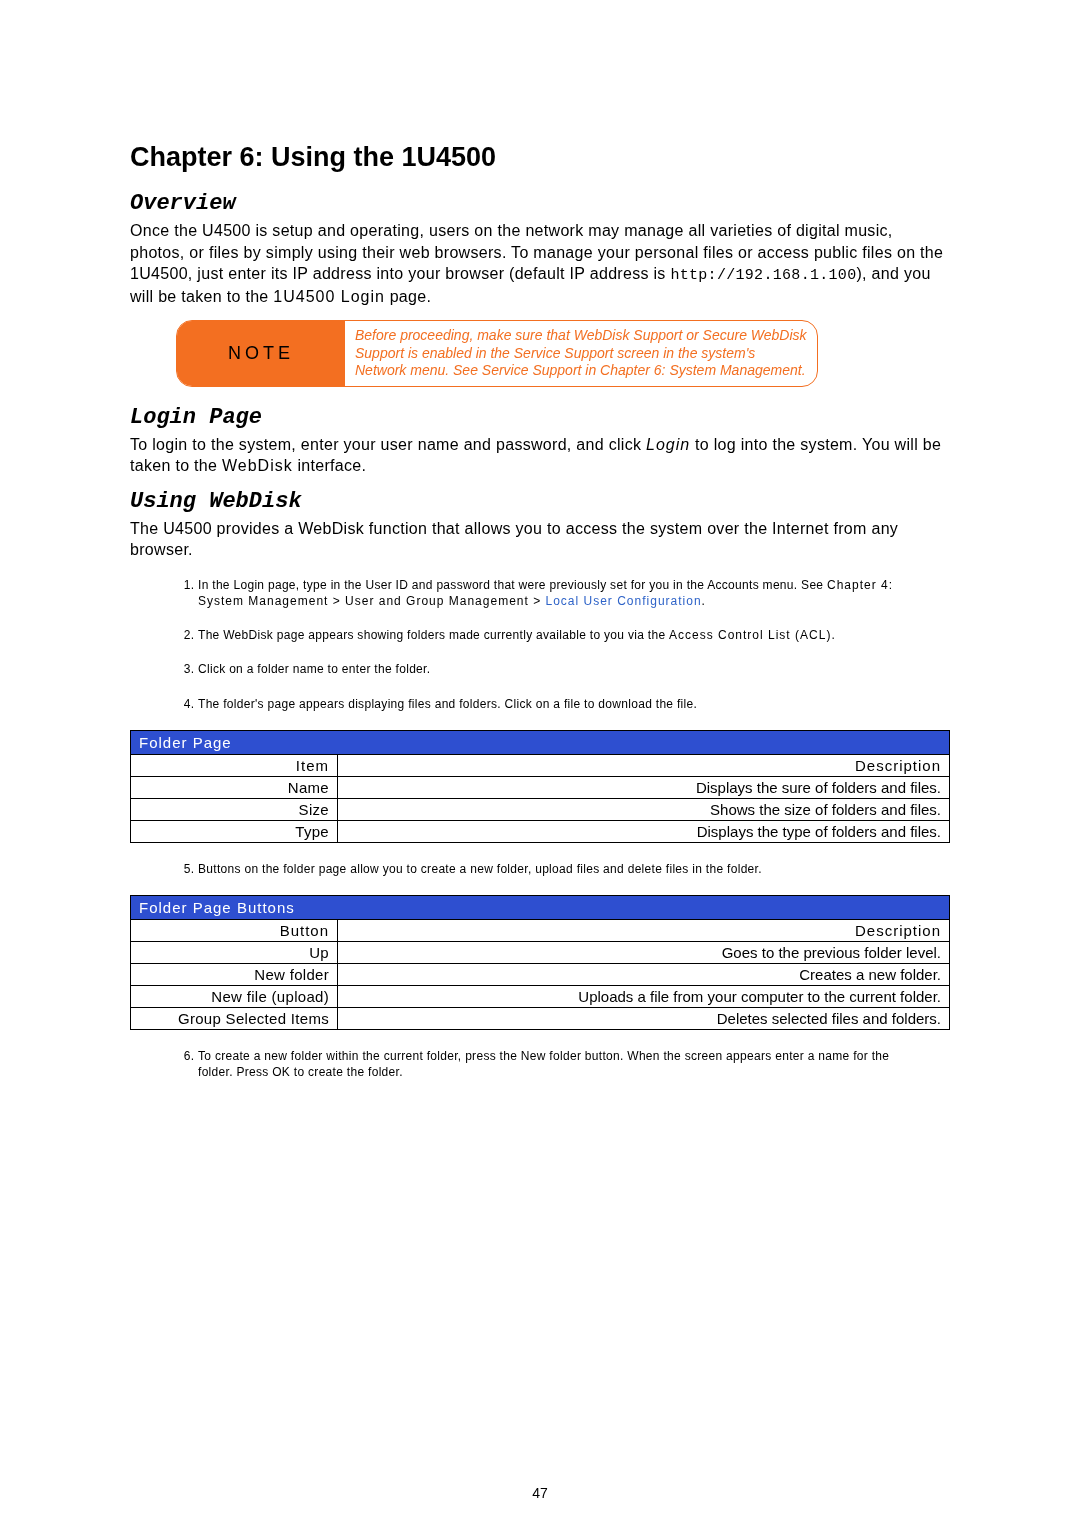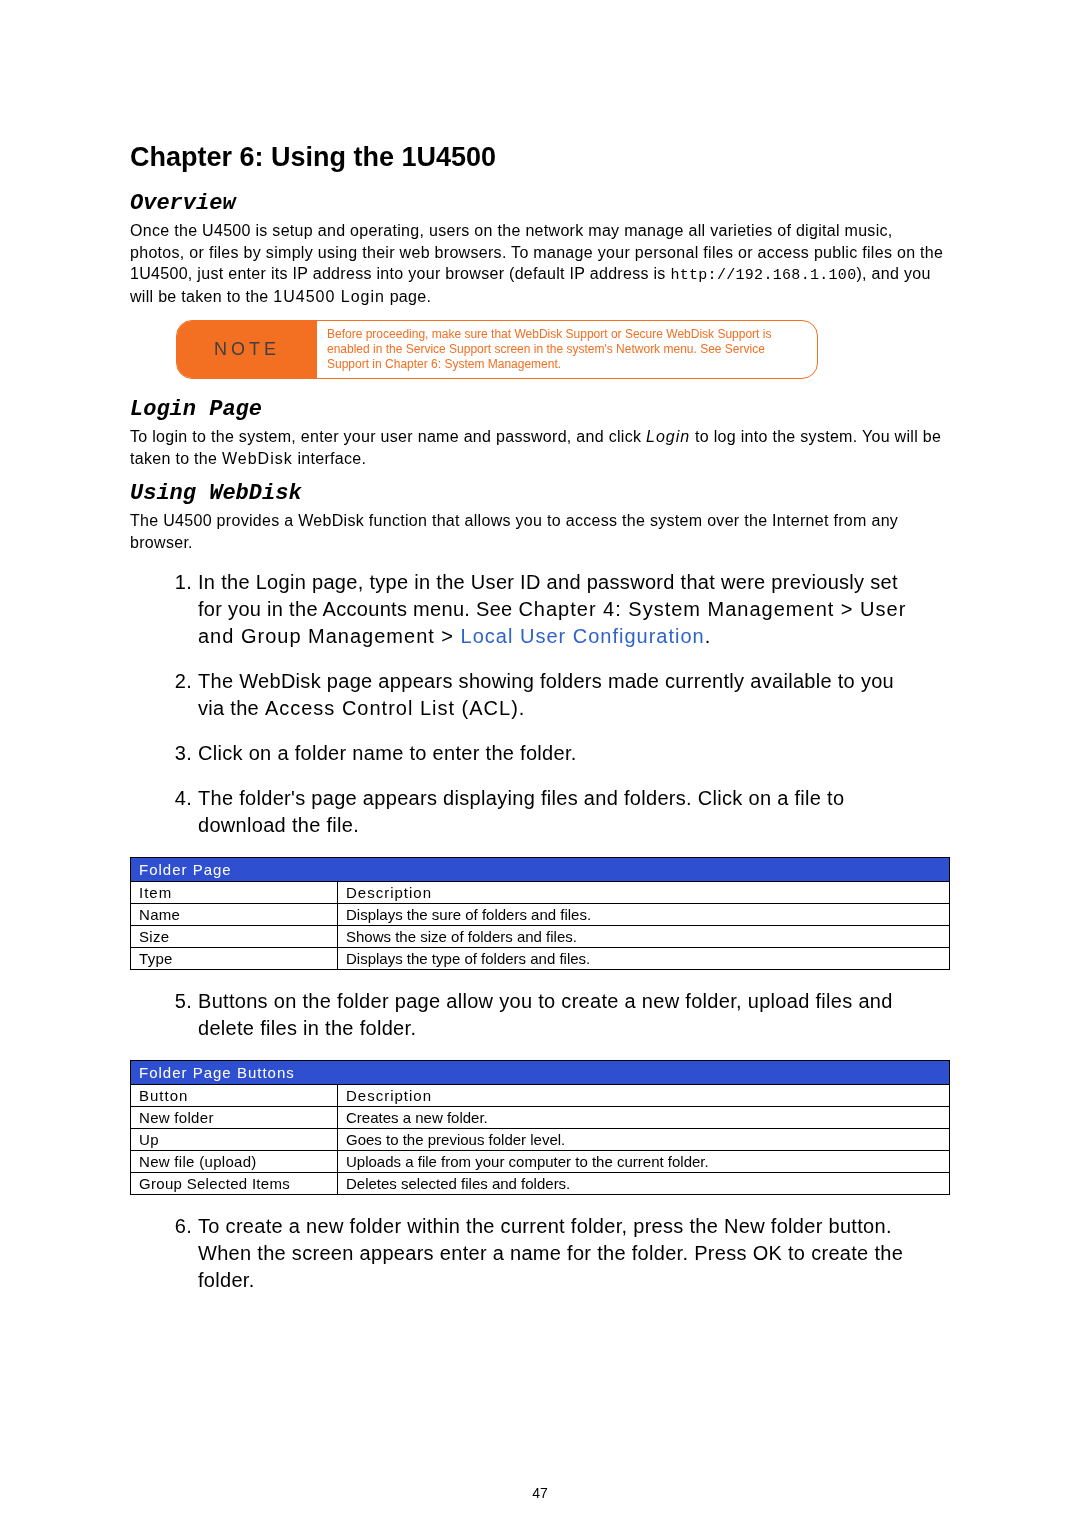--- a/index.html
+++ b/index.html
@@ -39,42 +39,43 @@
   .note-box {
     display: flex;
     margin: 8px 0 18px 46px;
     width: 640px;
     border: 1px solid #f36f21;
     border-radius: 16px;
     overflow: hidden;
   }
   .note-tab {
     background: #f36f21;
-    color: #404040;
+    color: #000000;
     font-family: Arial, Helvetica, sans-serif;
     font-size: 18px;
     letter-spacing: 4px;
     display: flex;
     align-items: center;
     justify-content: center;
-    width: 140px;
+    width: 168px;
   }
   .note-text {
     flex: 1;
     padding: 6px 10px;
-    font-size: 12px;
+    font-size: 14px;
+    font-style: italic;
     color: #f36f21;
     line-height: 1.25;
   }
   ol.steps {
     padding-left: 68px;
     margin: 16px 0 16px 0;
   }
   ol.steps li {
-    font-size: 20px;
+    font-size: 12px;
     line-height: 1.35;
     margin-bottom: 18px;
     padding-right: 40px;
     letter-spacing: 0.3px;
   }
   .link { color: #2e63c8; letter-spacing: 1px; }
   .acl { letter-spacing: 1px; }
   .emph { letter-spacing: 1px; font-style: italic; }
   .bold-run { letter-spacing: 1px; }
   table.datatable {
@@ -90,20 +91,21 @@
     text-align: left;
     font-weight: normal;
     padding: 3px 8px;
     border: 1px solid #000;
     letter-spacing: 1px;
   }
   table.datatable td {
     border: 1px solid #000;
     padding: 2px 8px;
     vertical-align: top;
+    text-align: right;
   }
   table.datatable td.col1 { width: 190px; letter-spacing: 0.3px; }
   table.datatable tr.subhdr td { letter-spacing: 1px; }
   .page-number {
     position: absolute;
     bottom: 26px;
     left: 0; right: 0;
     text-align: center;
     font-size: 14px;
   }
@@ -175,26 +177,26 @@
   <table class="datatable">
     <tbody>
         <tr>
           <th class="hdr" colspan="2">Folder Page Buttons</th>
         </tr>
     <tr class="subhdr">
       <td class="col1">Button</td>
       <td>Description</td>
     </tr>
     <tr>
+          <td class="col1">Up</td>
+          <td>Goes to the previous folder level.</td>
+        </tr>
+    <tr>
           <td class="col1">New folder</td>
           <td>Creates a new folder.</td>
-        </tr>
-    <tr>
-          <td class="col1">Up</td>
-          <td>Goes to the previous folder level.</td>
         </tr>
     <tr>
           <td class="col1">New file (upload)</td>
           <td>Uploads a file from your computer to the current folder.</td>
         </tr>
     <tr>
           <td class="col1">Group Selected Items</td>
           <td>Deletes selected files and folders.</td>
         </tr>
   </tbody>

